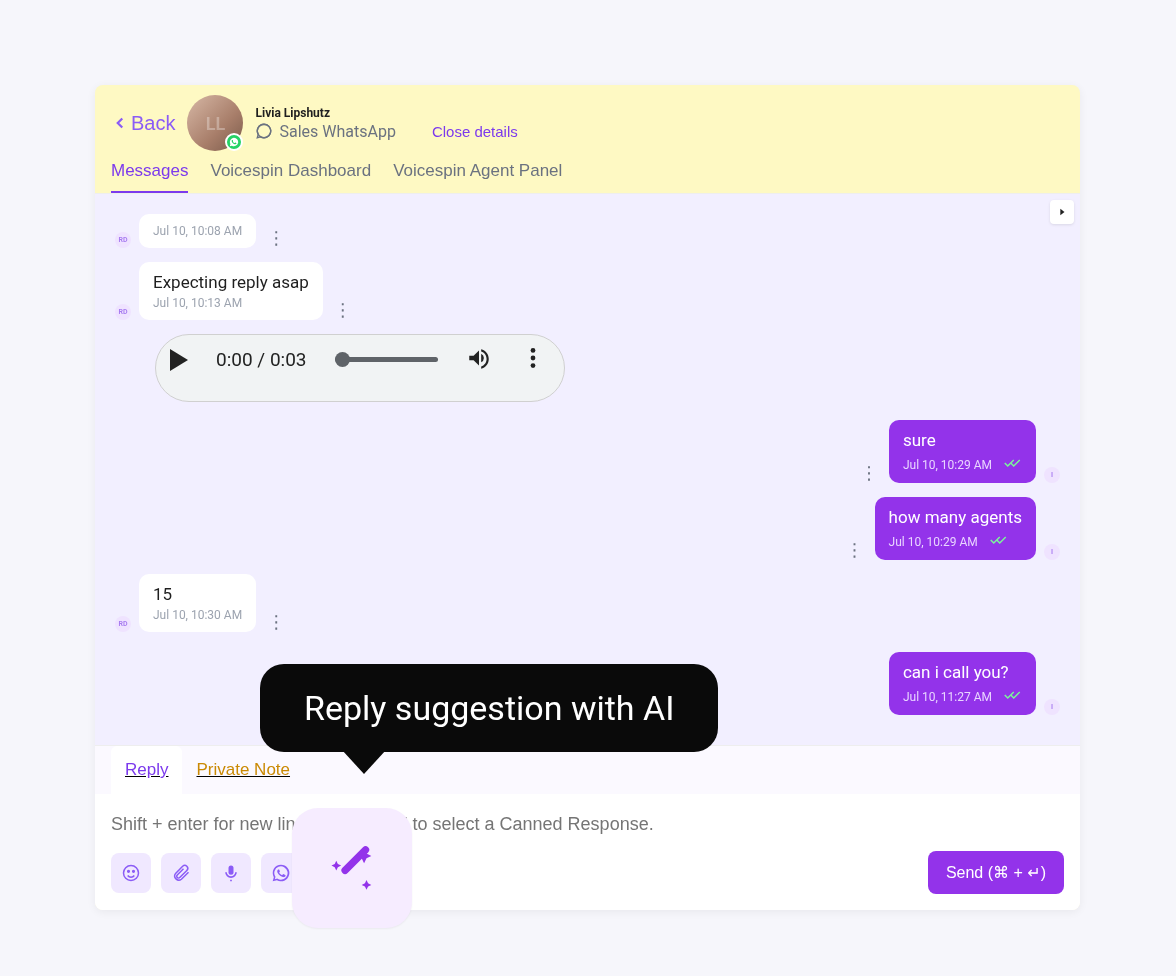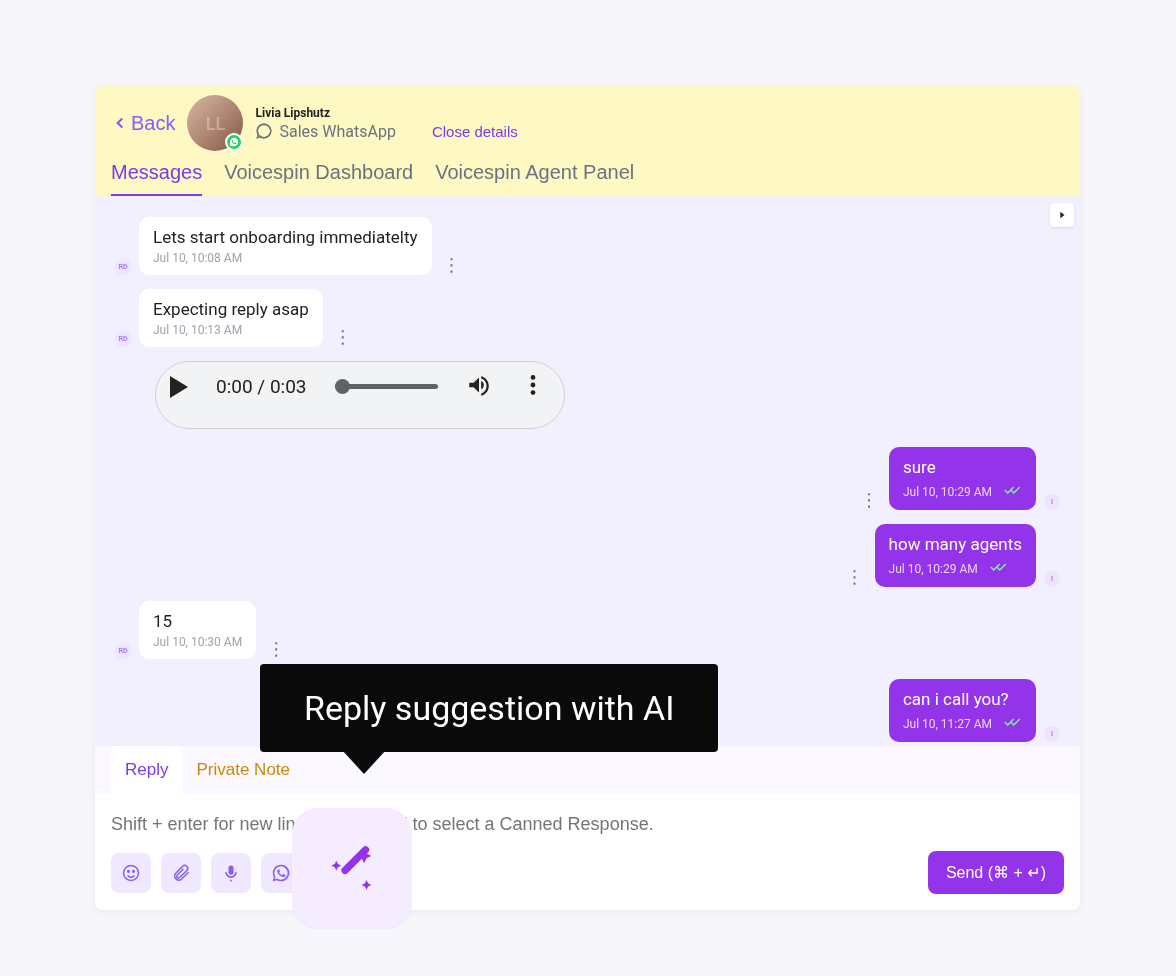--- a/index.html
+++ b/index.html
@@ -66,21 +66,21 @@
     background:none;border:none;
     color:#7c3aed; font-size:15px; font-weight:500; cursor:pointer;
   }
   
   .tabs {
     display:flex; gap:22px; padding: 10px 16px 0 16px;
     border-bottom:1px solid #eee;
   }
   .tab {
     background:none;border:none;
-    font-size:20px; color:#6b7280; padding-bottom:10px;
+    font-size:17px; color:#6b7280; padding-bottom:10px;
     cursor:pointer; border-bottom:2px solid transparent;
   }
   .tab.active { color:#7c3aed; border-bottom-color:#7c3aed; font-weight:500;}
   
   .chat-area {
     flex:1; background:#f2efff; position:relative; overflow:hidden;
     padding: 20px 20px 10px 20px;
   }
   .expand-btn {
     position:absolute; top:6px; right:6px;
@@ -118,21 +118,21 @@
     padding:0 18px 17px 14px;margin:6px 0 18px 40px;
   }
   .play-btn{width:0;height:0;border-left:18px solid #222;border-top:11px solid transparent;border-bottom:11px solid transparent;cursor:pointer;}
   .time-text{font-size:19px;color:#222;}
   .track{flex:1;height:5px;background:#5f6368;border-radius:3px;position:relative;}
   .thumb{position:absolute;left:0;top:-5px;width:15px;height:15px;border-radius:50%;background:#5f6368;}
   .vol-ico svg,.amenu svg{width:26px;height:26px;fill:#222;}
   .amenu{cursor:pointer;}
   
   .composer{background:#fbf9ff;border-top:1px solid #eee;}
-  .ctabs{display:flex;padding:0 16px;}
+  .ctabs{display:flex;padding:0 16px;text-decoration:underline;}
   .ctab{background:none;border:none;padding:14px 14px;font-size:17px;cursor:pointer;}
   .ctab.reply{color:#7c3aed;font-weight:500;background:#fff;border-top-left-radius:6px;border-top-right-radius:6px;}
   .ctab.note{color:#ca8a04;}
   .cbody{background:#fff;padding:4px 16px 16px 16px;}
   .cinput{
     width:100%;border:none;outline:none;font-size:18px;color:#9ca3af;
     padding:16px 0;
   }
   .crow{display:flex;align-items:center;justify-content:space-between;}
   .cicons{display:flex;gap:10px;}
@@ -144,21 +144,21 @@
   .cicon svg{width:20px;height:20px;}
   .send-btn{
     background:#9333ea;color:#fff;border:none;border-radius:8px;
     padding:12px 18px;font-size:16px;font-weight:500;cursor:pointer;
     display:flex;align-items:center;gap:6px;
   }
   
   .tooltip{
     position:absolute;left:260px;top:664px;
     background:#0a0a0a;color:#fff;font-size:34px;
-    padding:24px 44px;border-radius:4px;
+    padding:24px 44px;border-radius:24px;
     z-index:50;white-space:nowrap;
   }
   .tooltip::after{
     content:"";position:absolute;left:82px;bottom:-22px;
     width:0;height:0;border-left:22px solid transparent;
     border-right:22px solid transparent;border-top:24px solid #0a0a0a;
   }
   .ai-btn{
     position:absolute;left:292px;top:808px;
     width:120px;height:120px;border-radius:26px;
@@ -211,21 +211,20 @@
   <div class="chat-area">
     <div class="expand-btn">
       <svg width="10" height="10" viewBox="0 0 24 24" fill="#222">
           <polygon points="8,4 18,12 8,20"></polygon>
         </svg>
     </div>
 
     <div class="msg-row">
       <div class="mini-avatar">RD</div>
       <div class="bubble">
-        <div class="text">Lets start onboarding immediatelty</div>
         <div class="ts">Jul 10, 10:08 AM</div>
       </div>
       <div class="more-dots">⋮</div>
     </div>
 
     <div class="msg-row">
       <div class="mini-avatar">RD</div>
       <div class="bubble">
         <div class="text">Expecting reply asap</div>
         <div class="ts">Jul 10, 10:13 AM</div>

